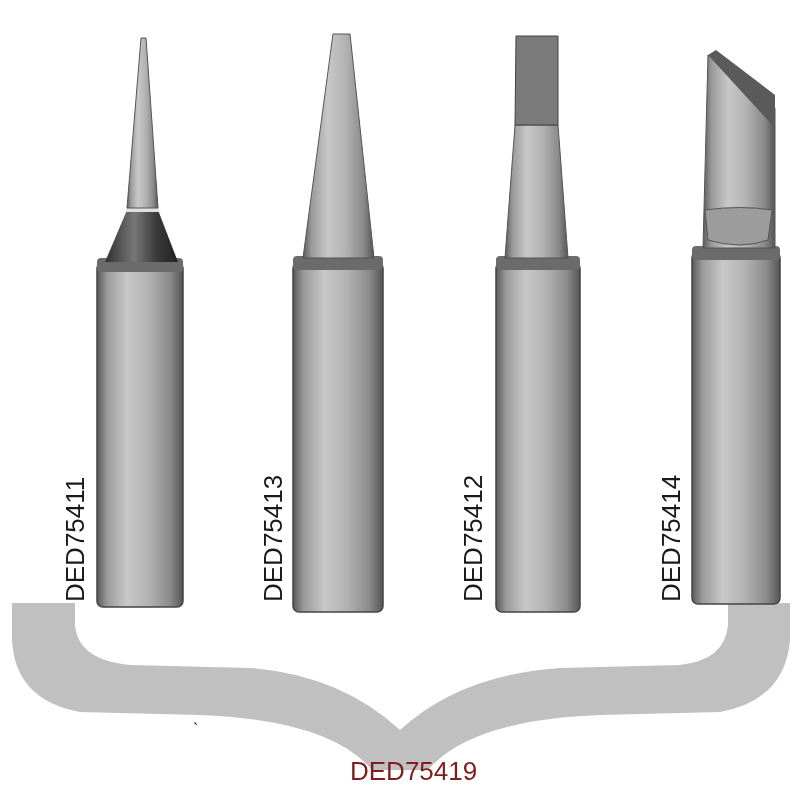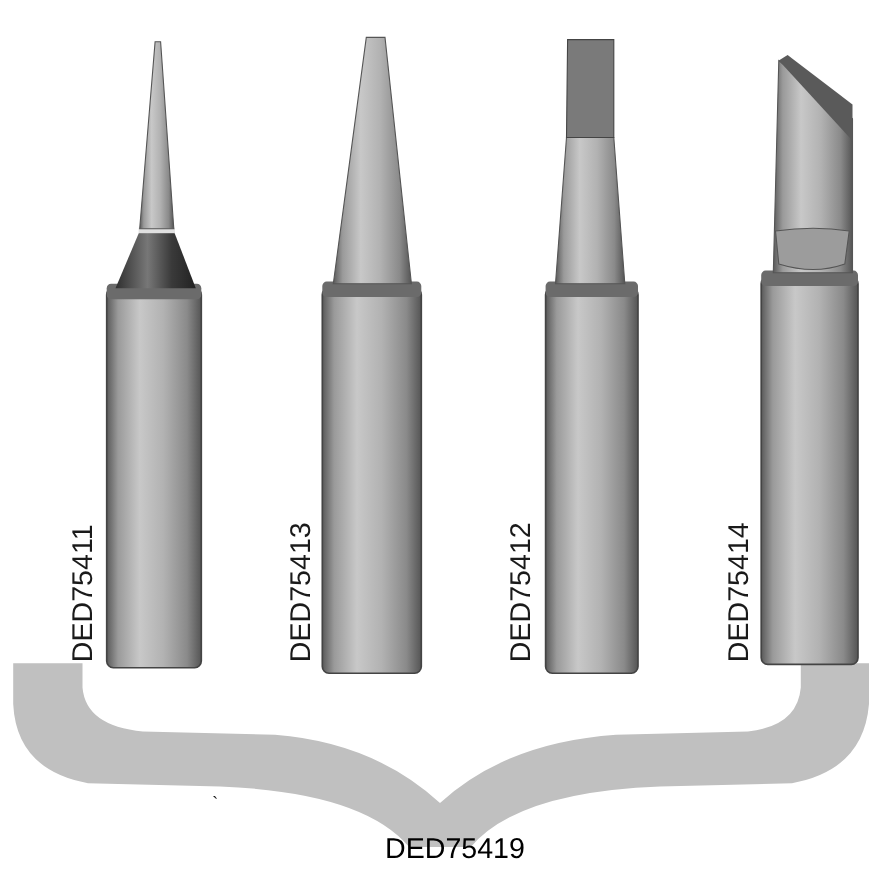--- a/index.html
+++ b/index.html
@@ -1,21 +1,21 @@
 <!DOCTYPE html>
 <html><head>
 <meta charset="utf-8">
 <style>
   html, body { margin:0; padding:0; background:#ffffff; }
   body { width:800px; height:800px; position:relative; overflow:hidden;
          font-family:"Liberation Sans", sans-serif; }
   svg.art { position:absolute; left:0; top:0; }
   .vlabel { position:absolute; font-size:26px; color:#1a1a1a; white-space:nowrap;
             transform-origin:left top; transform:rotate(-90deg); line-height:1; }
-  .set-label { position:absolute; font-size:26px; color:#000000; white-space:nowrap; line-height:1; }
+  .set-label { position:absolute; font-size:26px; color:#7f1d1d; white-space:nowrap; line-height:1; }
 </style>
 </head>
 <body>
 
 <svg class="art" width="800" height="800" viewBox="0 0 800 800">
   <defs>
     <linearGradient id="metal" x1="0" x2="1" y1="0" y2="0">
       <stop offset="0" stop-color="#5a5a5a"></stop>
       <stop offset="0.12" stop-color="#9a9a9a"></stop>
       <stop offset="0.35" stop-color="#c8c8c8"></stop>

